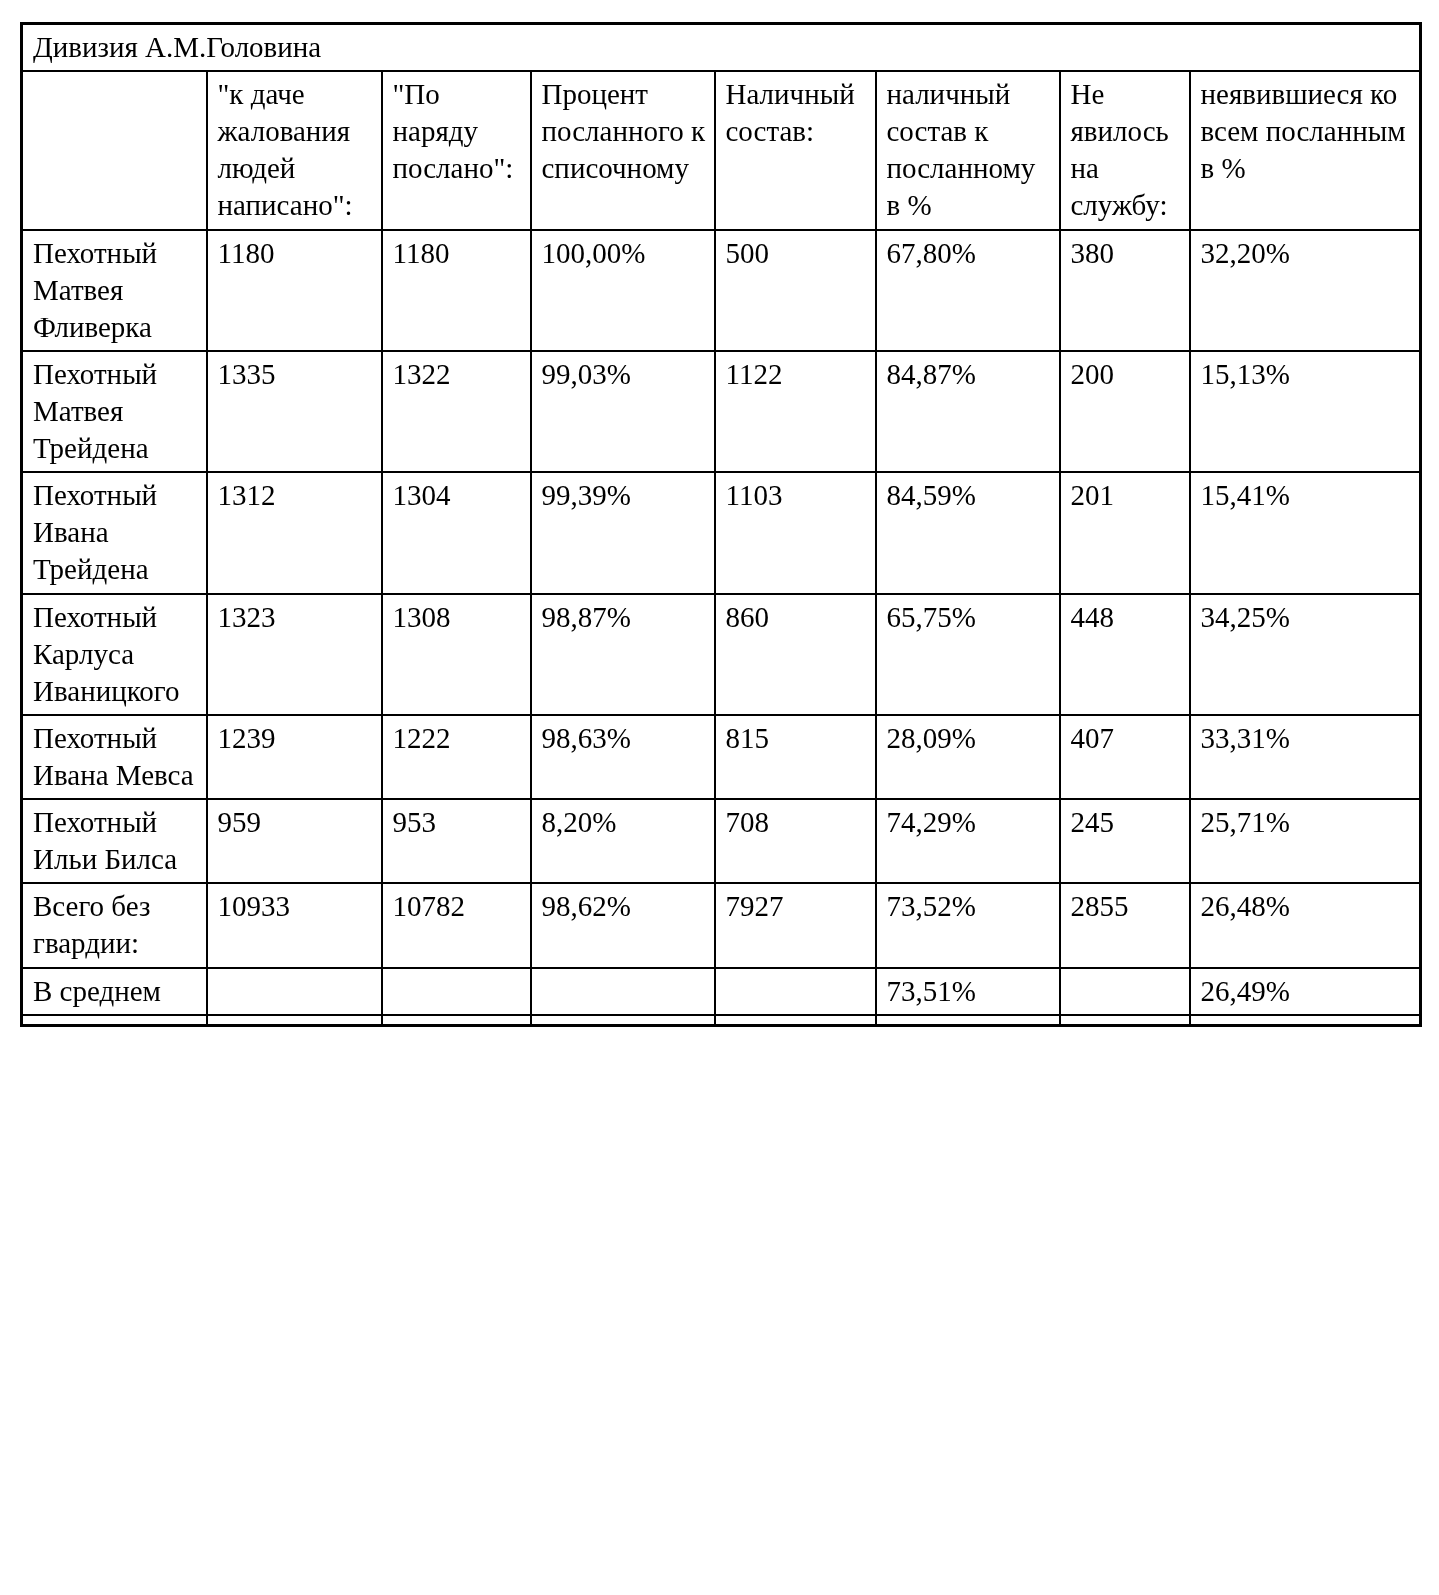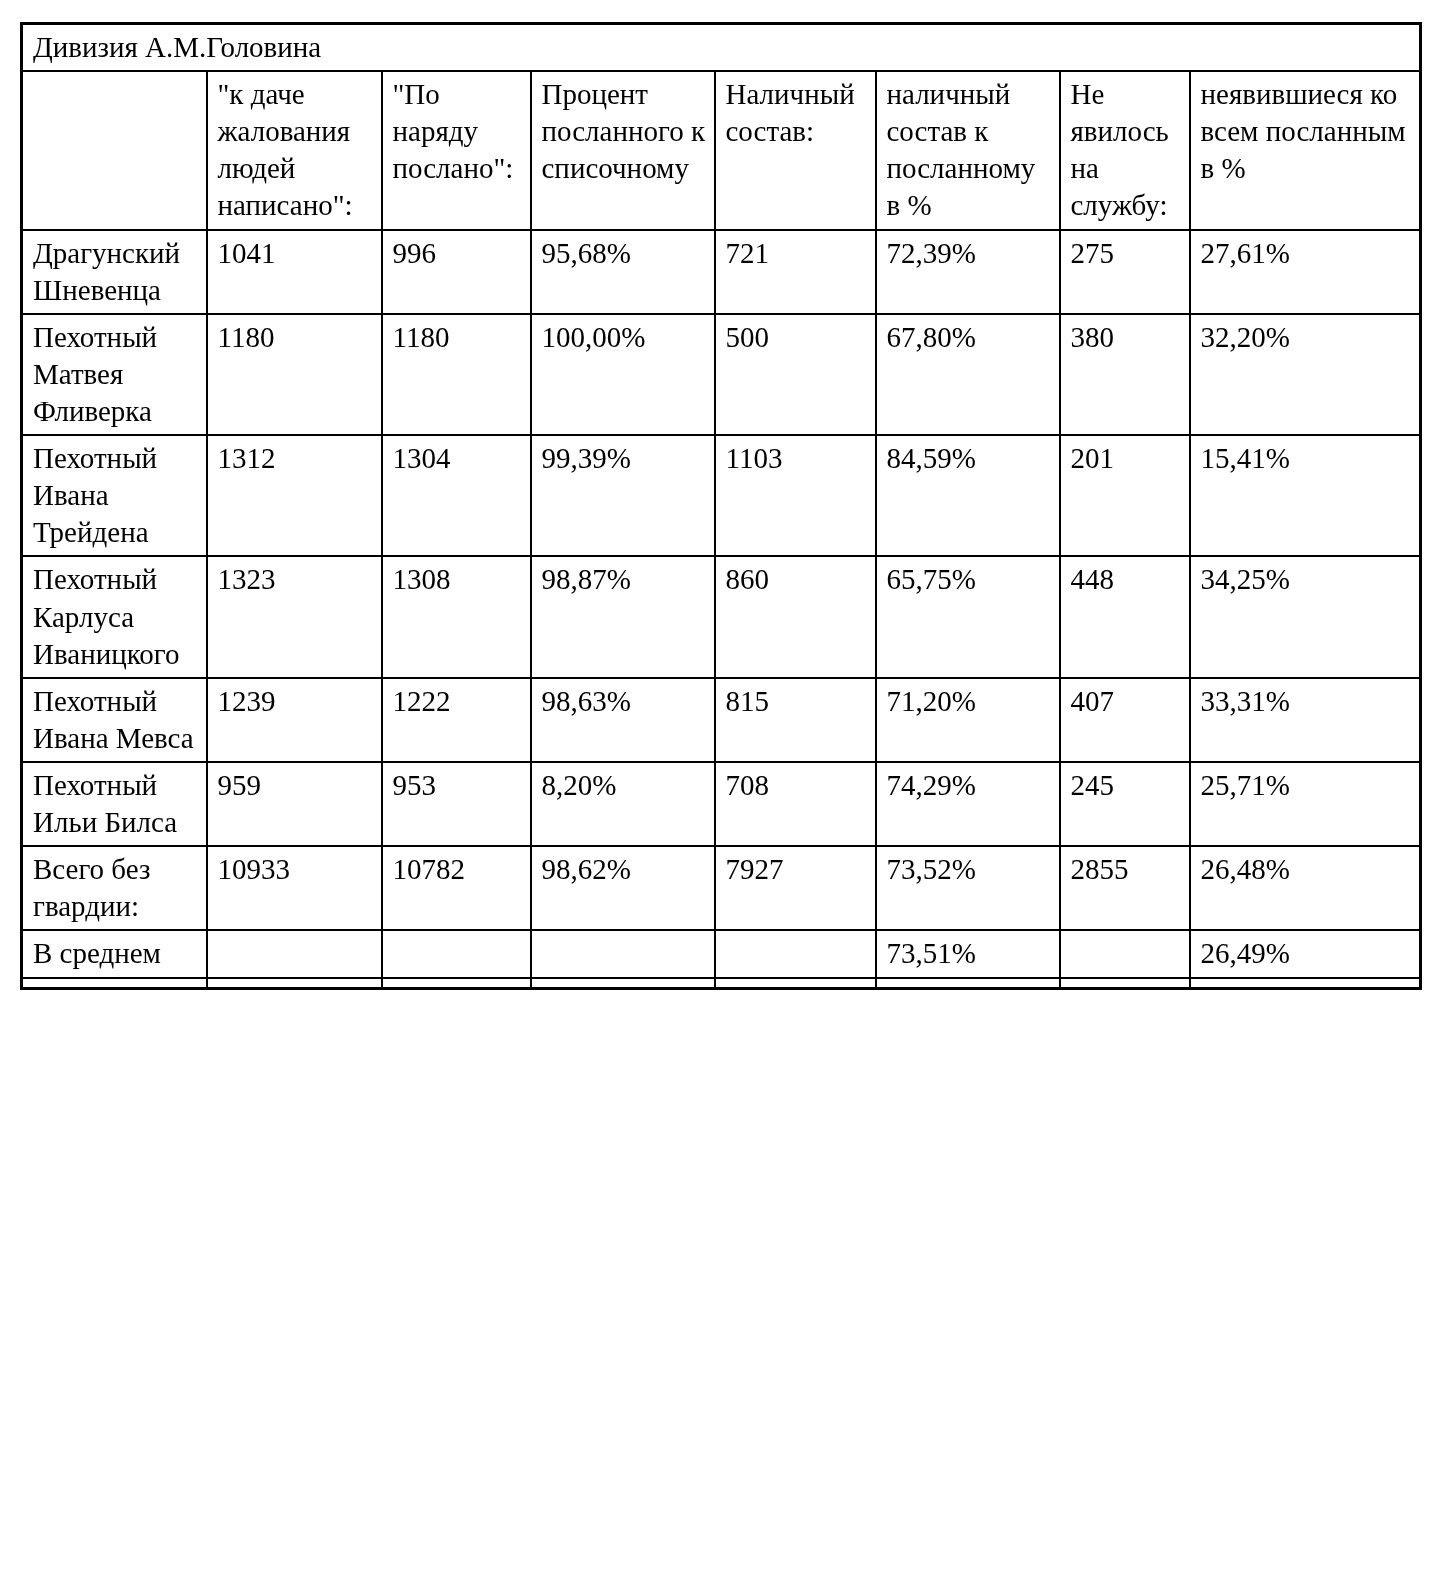--- a/index.html
+++ b/index.html
@@ -71,38 +71,38 @@
           <th>"По наряду послано":</th>
           <th>Процент посланного к списочному</th>
           <th>Наличный состав:</th>
           <th>наличный состав к посланному в %</th>
           <th>Не явилось на службу:</th>
           <th>неявившиеся ко всем посланным в %</th>
         </tr>
     </thead>
     <tbody id="body-rows">
         <tr>
-          <th>Драгунский Шневенца</th>
-          <td>1041</td>
-          <td>996</td>
-          <td>95,68%</td>
-          <td>721</td>
-          <td>72,39%</td>
-          <td>275</td>
-          <td>27,61%</td>
-        </tr>
-        <tr>
           <th>Пехотный Матвея Фливерка</th>
           <td>1180</td>
           <td>1180</td>
           <td>100,00%</td>
           <td>500</td>
           <td>67,80%</td>
           <td>380</td>
           <td>32,20%</td>
+        </tr>
+        <tr>
+          <th>Пехотный Матвея Трейдена</th>
+          <td>1335</td>
+          <td>1322</td>
+          <td>99,03%</td>
+          <td>1122</td>
+          <td>84,87%</td>
+          <td>200</td>
+          <td>15,13%</td>
         </tr>
         <tr>
           <th>Пехотный Ивана Трейдена</th>
           <td>1312</td>
           <td>1304</td>
           <td>99,39%</td>
           <td>1103</td>
           <td>84,59%</td>
           <td>201</td>
           <td>15,41%</td>
@@ -116,21 +116,21 @@
           <td>65,75%</td>
           <td>448</td>
           <td>34,25%</td>
         </tr>
         <tr>
           <th>Пехотный Ивана Мевса</th>
           <td>1239</td>
           <td>1222</td>
           <td>98,63%</td>
           <td>815</td>
-          <td>71,20%</td>
+          <td>28,09%</td>
           <td>407</td>
           <td>33,31%</td>
         </tr>
         <tr>
           <th>Пехотный Ильи Билса</th>
           <td>959</td>
           <td>953</td>
           <td>8,20%</td>
           <td>708</td>
           <td>74,29%</td>

